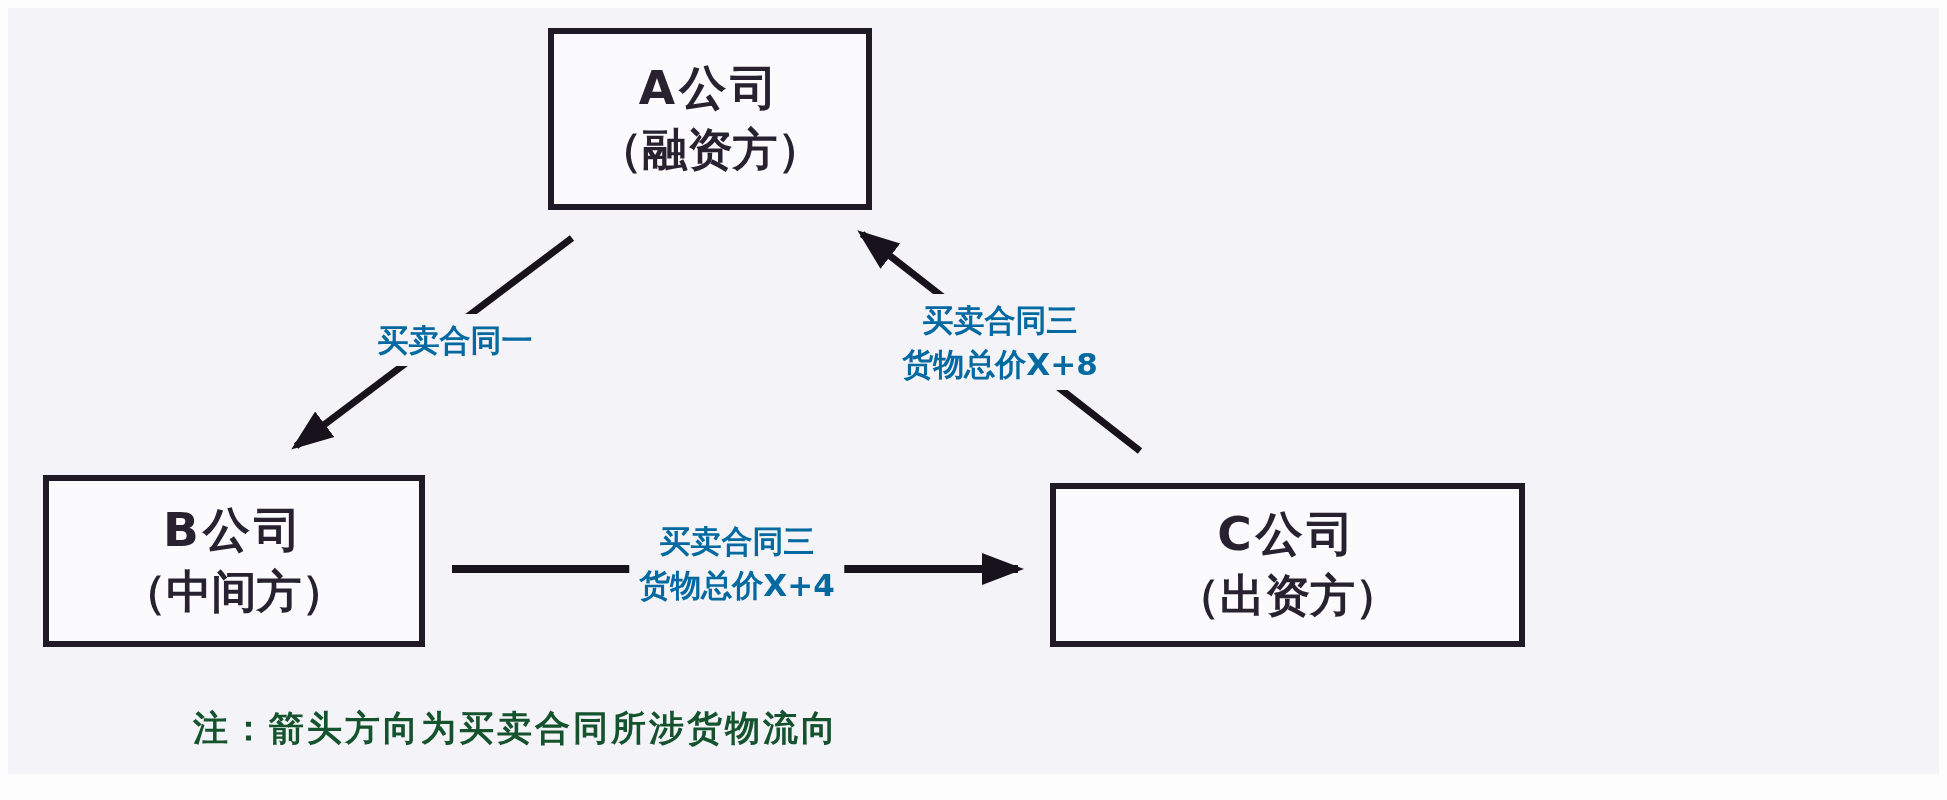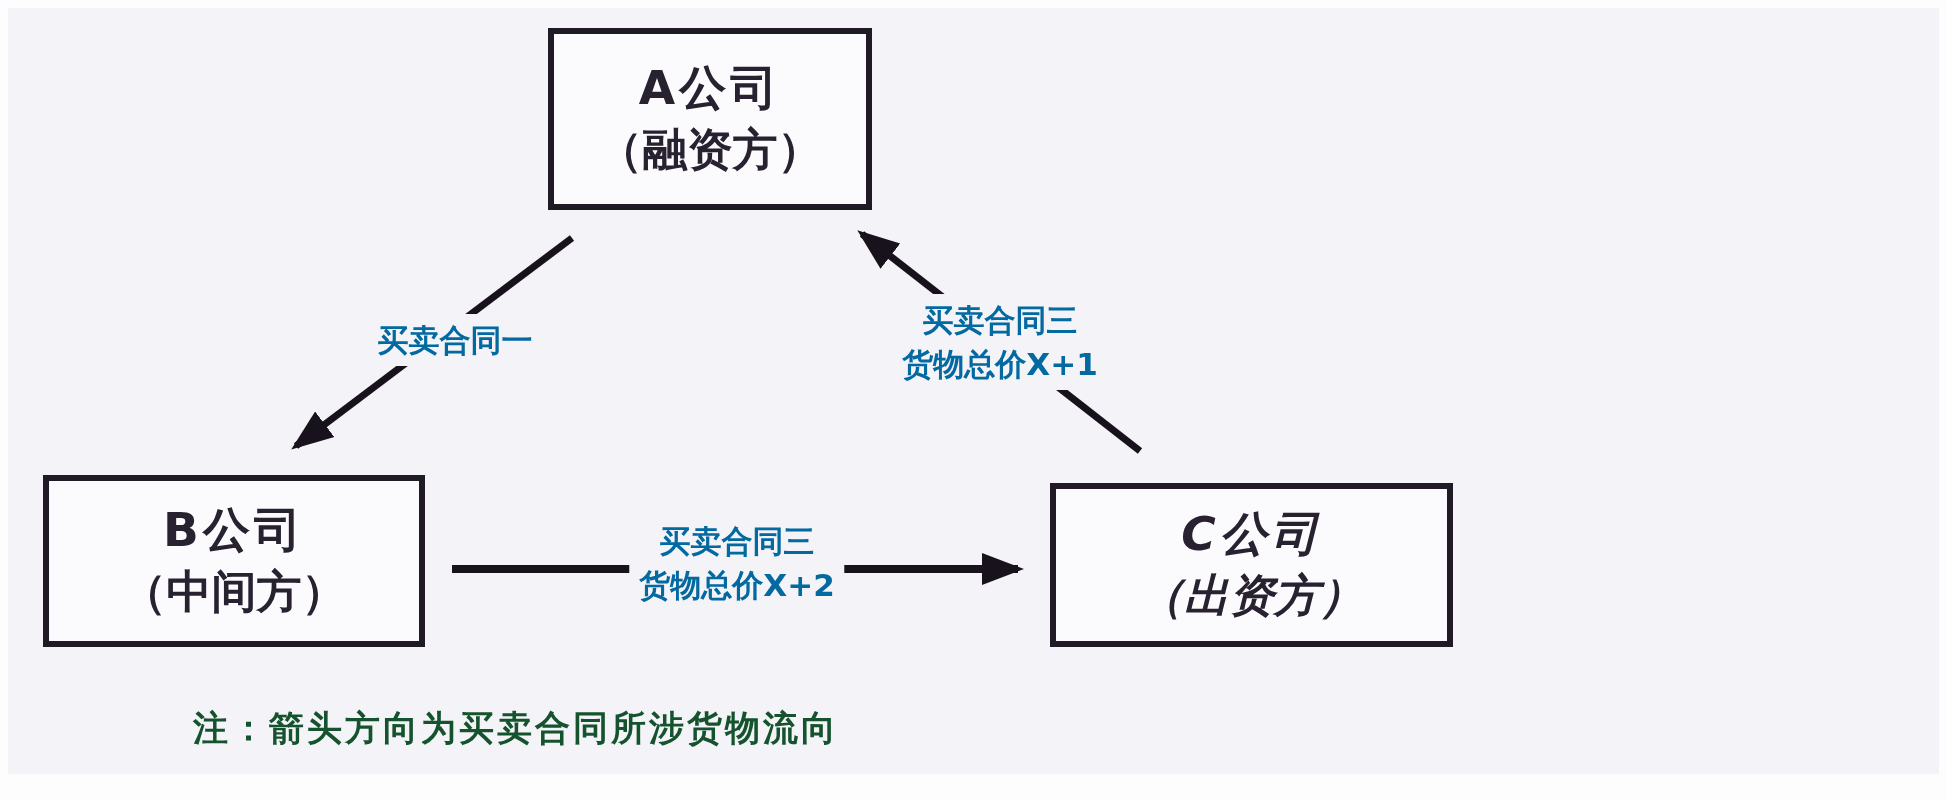--- a/index.html
+++ b/index.html
@@ -49,21 +49,21 @@
     font-size: 47px;
     line-height: 62px;
     letter-spacing: 4px;
   }
   .node .node-line2 {
     font-size: 45px;
     line-height: 62px;
   }
   .node-a { left: 548px; top: 28px;  width: 324px; height: 182px; }
   .node-b { left: 43px;  top: 475px; width: 382px; height: 172px; }
-  .node-c { left: 1050px; top: 483px; width: 403px; height: 164px; font-style: italic; }
+  .node-c { left: 1050px; top: 483px; width: 475px; height: 164px; }
 
   .edge-label {
     position: absolute;
     z-index: 2;
     transform: translate(-50%, -50%);
     background: #f4f3f7;
     padding: 4px 10px;
     text-align: center;
     color: #0369a1;
     font-weight: 700;
@@ -120,23 +120,23 @@
     <div class="node-line1">C公司</div>
     <div class="node-line2">（出资方）</div>
   </div>
 
   <div class="edge-label edge-label-1">
     <div>买卖合同一</div>
   </div>
 
   <div class="edge-label edge-label-2">
     <div>买卖合同三</div>
-    <div>货物总价X+2</div>
+    <div>货物总价X+4</div>
   </div>
 
   <div class="edge-label edge-label-3">
     <div>买卖合同三</div>
-    <div>货物总价X+1</div>
+    <div>货物总价X+8</div>
   </div>
 
   <div class="note">注：箭头方向为买卖合同所涉货物流向</div>
 
 </div>
 
 </body></html>

